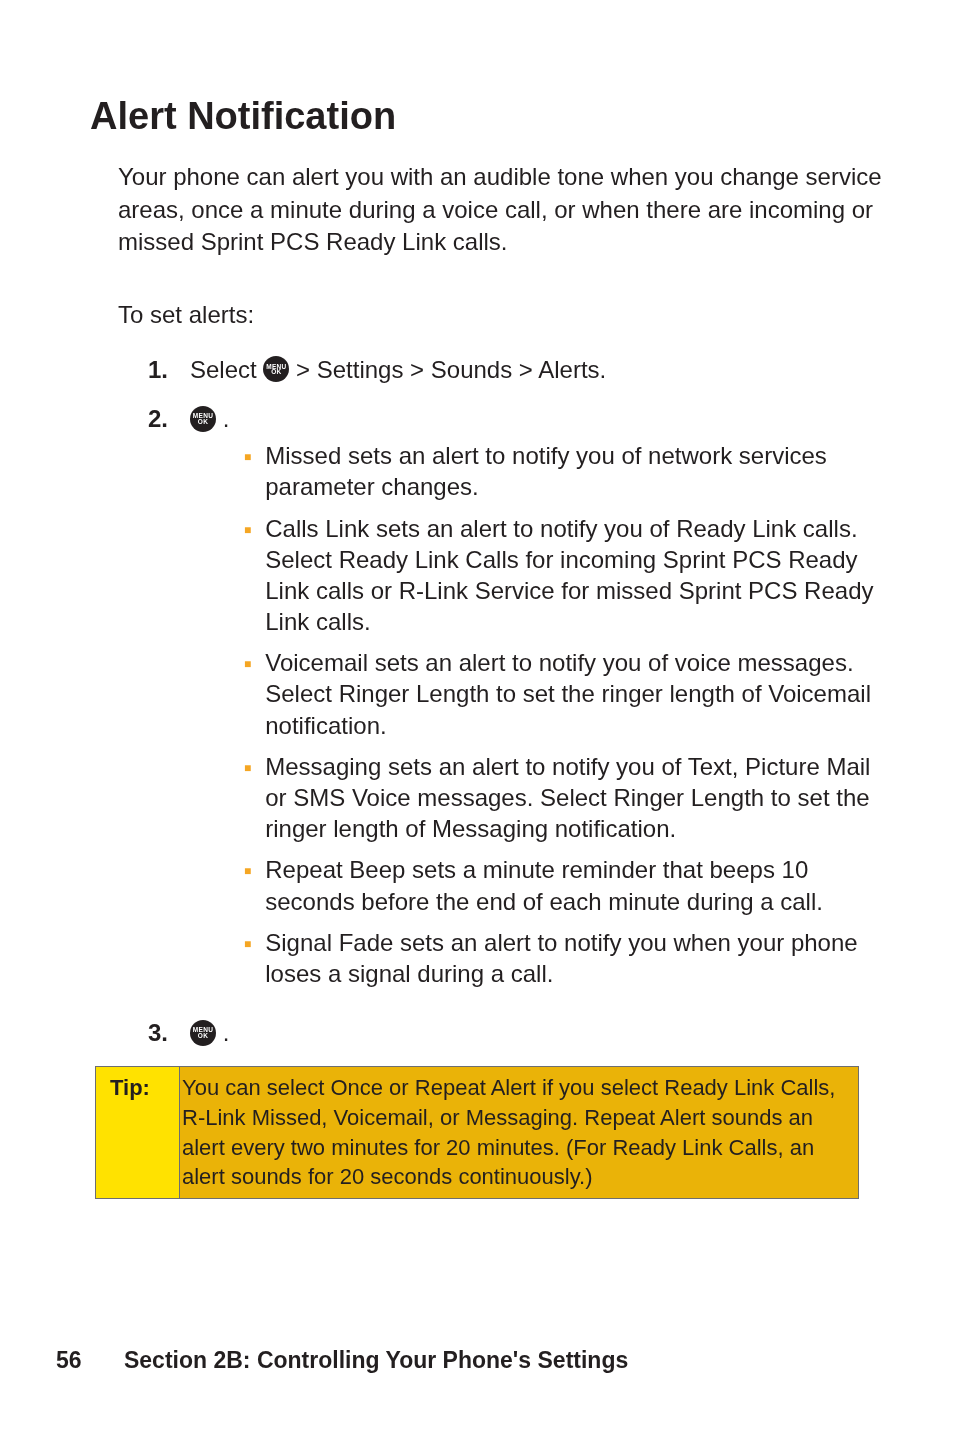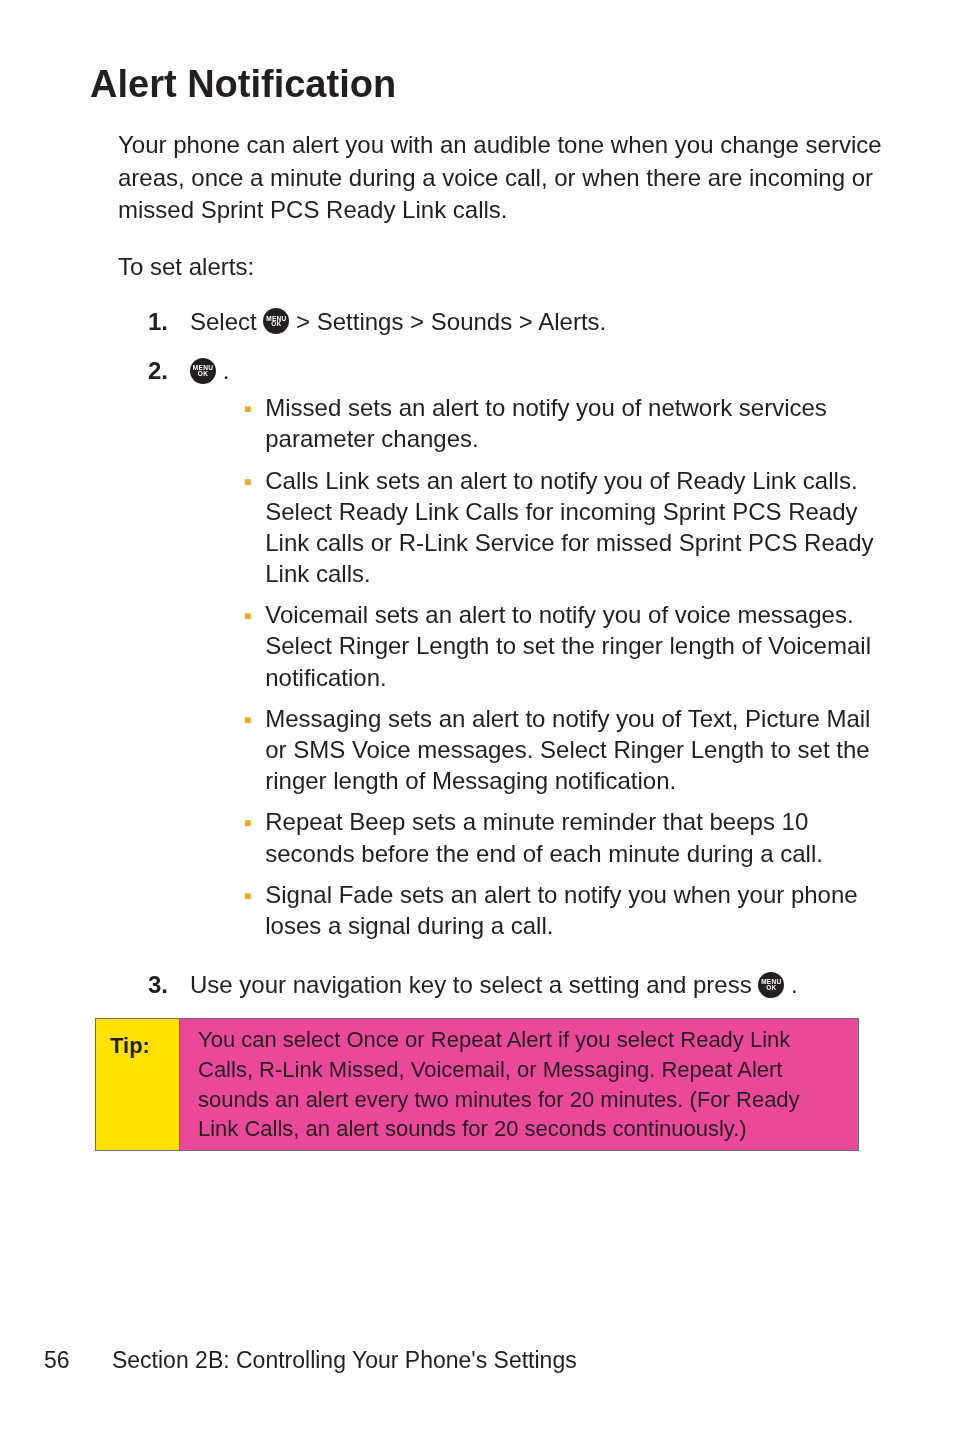--- a/index.html
+++ b/index.html
@@ -16,25 +16,26 @@
       padding: 60px 60px 40px 60px;
       position: relative;
       font-size: 24px;
       line-height: 1.3;
     }
     .heading {
       font-size: 38px;
       font-weight: 700;
       margin-bottom: 20px;
       margin-left: 30px;
+      margin-top: 32px;
     }
     .intro {
       margin-left: 58px;
       margin-right: 10px;
-      margin-bottom: 24px;
+      margin-bottom: 40px;
       line-height: 1.35;
     }
     .subheading {
       font-weight: 400;
       margin-left: 58px;
       margin-bottom: 24px;
     }
     .ol {
       list-style: none;
       margin-left: 88px;
@@ -102,33 +103,33 @@
     .tipbox {
       display: flex;
       border: 1px solid #6d6e71;
       margin: 8px 35px 0 35px;
       font-size: 22px;
       line-height: 1.35;
     }
     .tip-label {
       background: #ffe200;
       font-weight: 700;
-      padding: 12px 14px;
+      padding: 6px 14px;
       border-right: 1px solid #6d6e71;
       min-width: 84px;
     }
     .tip-content {
-      padding: 6px 14px 6px 18px;
-      background: #ec4899;
+      padding: 6px 14px 6px 2px;
+      background: #eab308;
     }
     .footer {
       position: absolute;
       bottom: 55px;
-      left: 44px;
-      font-weight: 400;
+      left: 56px;
+      font-weight: 700;
       font-size: 23px;
     }
     .footer-page {
       display: inline-block;
       margin-right: 36px;
     }
   </style>
 </head>
 <body>
 
@@ -185,21 +186,20 @@
             <span class="bullet">■</span>
             <span><span class="b">Signal Fade</span><span> sets an alert to notify you when your phone loses a signal during a call.</span></span>
           </li>
         </ul>
     </span>
   </li>
 
   <li class="ol-item">
     <span class="ol-num">3.</span>
     <span class="ol-body">
-      <span>Use your navigation key to select a setting and press </span>
       <span class="icon-menu">
         <span class="top">MENU</span>
         <span class="bot">OK</span>
       </span><span> .</span>
     </span>
   </li>
 
 </ol>
 
 <div class="tipbox">

